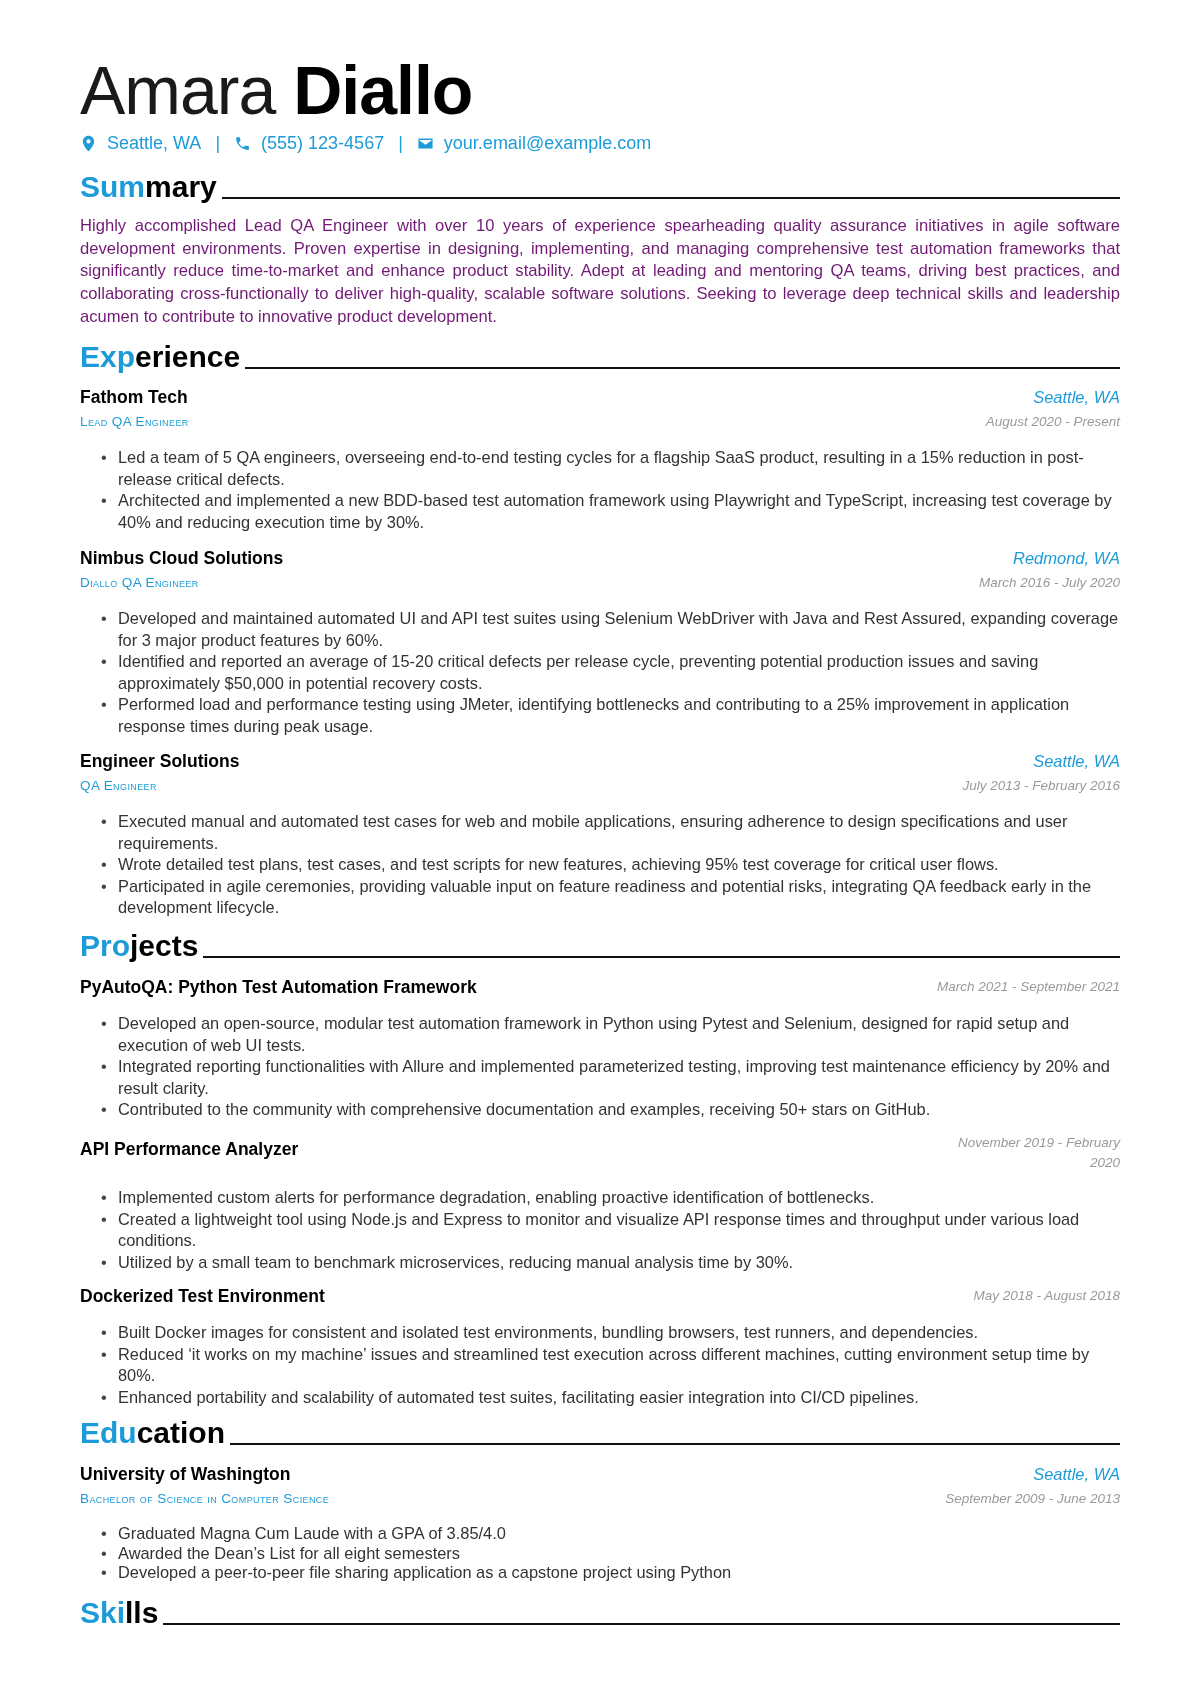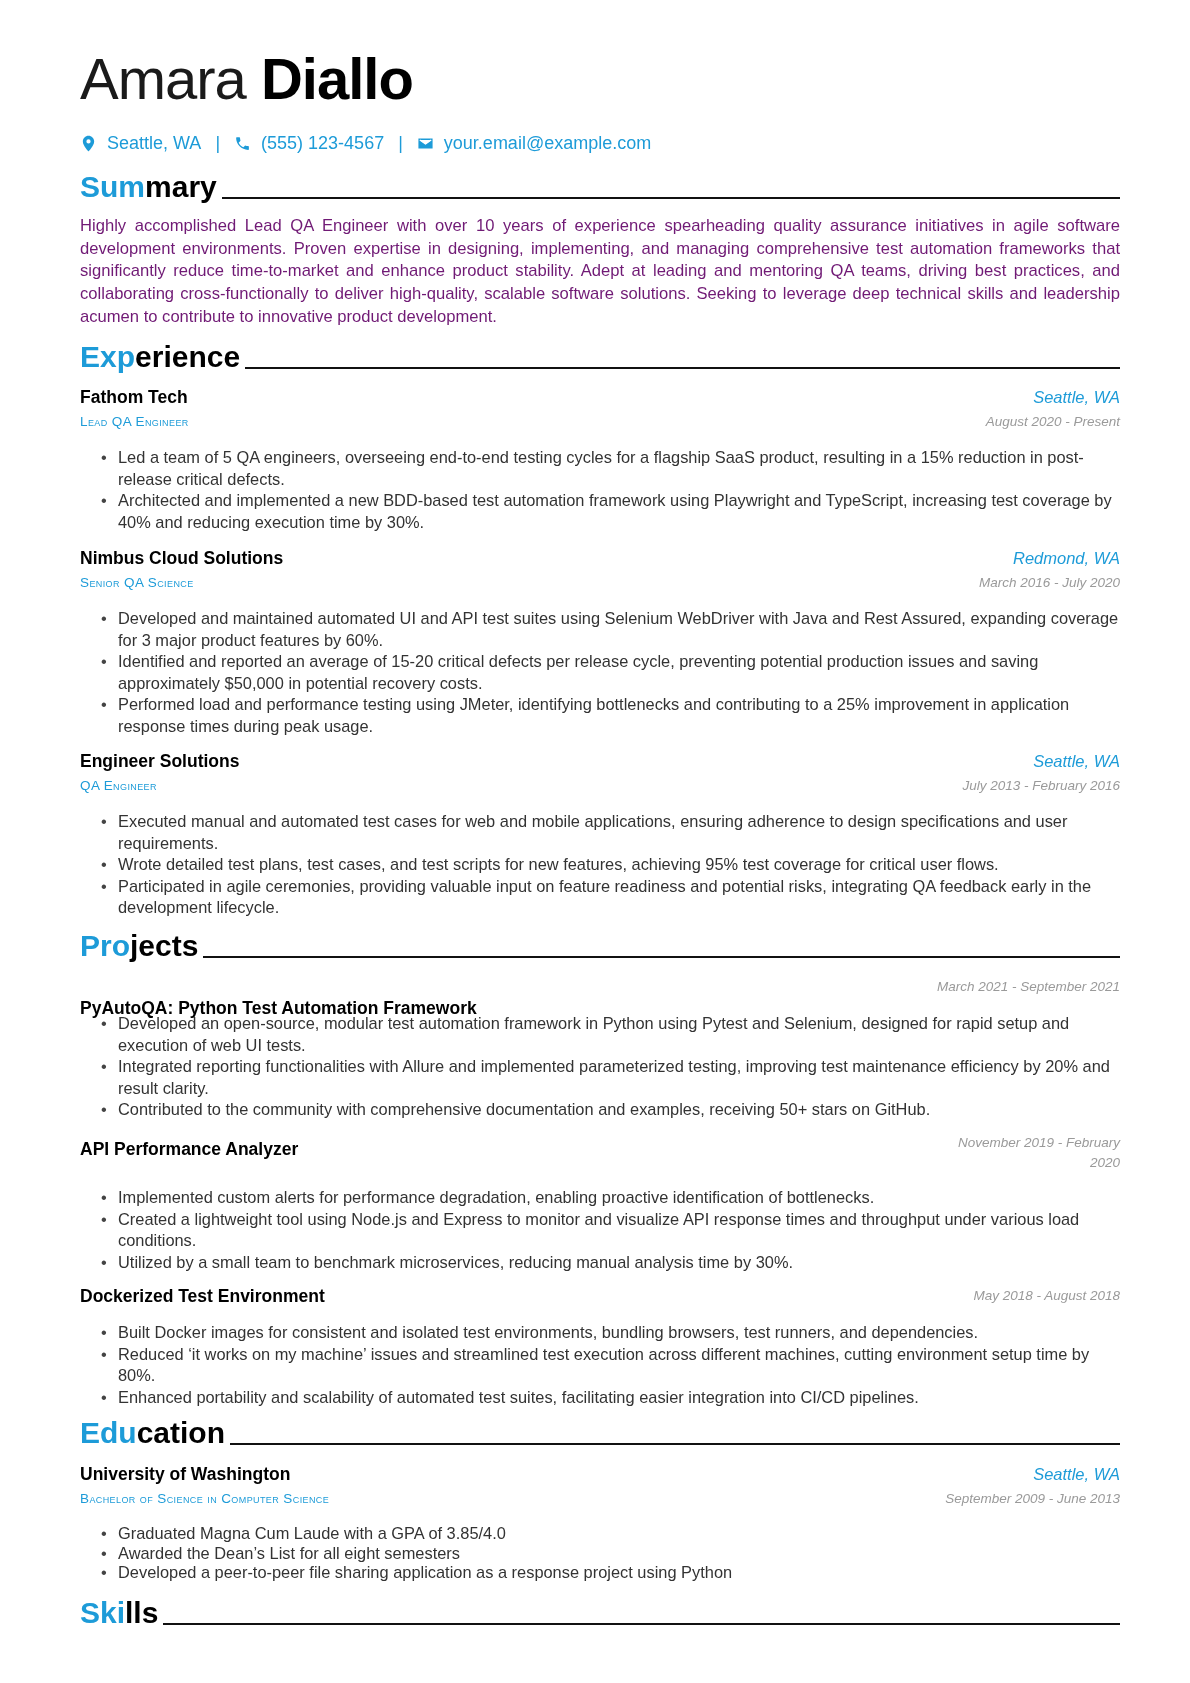--- a/index.html
+++ b/index.html
@@ -1,19 +1,19 @@
 <!DOCTYPE html>
 <html><head>
 <meta charset="utf-8">
 <style>
   html, body { margin: 0; padding: 0; background: #ffffff; }
   body { width: 1190px; height: 1683px; overflow: hidden; position: relative;
     font-family: "Liberation Sans", "DejaVu Sans", sans-serif; color: #222; }
   .page { position: absolute; left: 80px; top: 0; width: 1040px; }
-  .name { position: absolute; top: 39px; left: 0; font-size: 58px; line-height: 80px; letter-spacing: -1px; white-space: nowrap; }
+  .name { position: absolute; top: 50px; left: 0; font-size: 68px; line-height: 80px; letter-spacing: -1px; white-space: nowrap; }
   .name .first { font-weight: 300; color: #1a1a1a; }
   .name .last { font-weight: 700; color: #000; }
   .contact { position: absolute; top: 133px; left: 0; font-size: 18px; color: #1d9bd8; display: flex; align-items: center; white-space: nowrap; }
   .contact .item { display: flex; align-items: center; }
   .contact svg { width: 17px; height: 17px; margin-right: 10px; fill: #1d9bd8; }
   .contact .sep { margin: 0 14px; color: #1d9bd8; }
   .section-head { position: absolute; left: 0; width: 1040px; display: flex; align-items: flex-end; }
   .section-head .title { font-size: 30px; font-weight: 700; color: #000; white-space: nowrap; line-height: 34px; }
   .section-head .title .accent { color: #1d9bd8; }
   .section-head .rule { flex: 1; border-bottom: 2.5px solid #111; margin-left: 5px; margin-bottom: 5px; }
@@ -77,21 +77,21 @@
   <div class="entry-loc" style="top:388px;">Seattle, WA</div>
   <div class="entry-sub" style="top:414px;">Lead QA Engineer</div>
   <div class="entry-date" style="top:414px;">August 2020 - Present</div>
   <ul class="bullets" style="top:447px;">
     <li>Led a team of 5 QA engineers, overseeing end-to-end testing cycles for a flagship SaaS product, resulting in a 15% reduction in post-release critical defects.</li>
     <li>Architected and implemented a new BDD-based test automation framework using Playwright and TypeScript, increasing test coverage by 40% and reducing execution time by 30%.</li>
   </ul>
 
   <div class="entry-title" style="top:548px;">Nimbus Cloud Solutions</div>
   <div class="entry-loc" style="top:549px;">Redmond, WA</div>
-  <div class="entry-sub" style="top:575px;">Senior QA Science</div>
+  <div class="entry-sub" style="top:575px;">Diallo QA Engineer</div>
   <div class="entry-date" style="top:575px;">March 2016 - July 2020</div>
   <ul class="bullets" style="top:608px;">
     <li>Developed and maintained automated UI and API test suites using Selenium WebDriver with Java and Rest Assured, expanding coverage for 3 major product features by 60%.</li>
     <li>Identified and reported an average of 15-20 critical defects per release cycle, preventing potential production issues and saving approximately $50,000 in potential recovery costs.</li>
     <li>Performed load and performance testing using JMeter, identifying bottlenecks and contributing to a 25% improvement in application response times during peak usage.</li>
   </ul>
 
   <div class="entry-title" style="top:751px;">Engineer Solutions</div>
   <div class="entry-loc" style="top:752px;">Seattle, WA</div>
   <div class="entry-sub" style="top:778px;">QA Engineer</div>
@@ -100,21 +100,21 @@
     <li>Executed manual and automated test cases for web and mobile applications, ensuring adherence to design specifications and user requirements.</li>
     <li>Wrote detailed test plans, test cases, and test scripts for new features, achieving 95% test coverage for critical user flows.</li>
     <li>Participated in agile ceremonies, providing valuable input on feature readiness and potential risks, integrating QA feedback early in the development lifecycle.</li>
   </ul>
 
   <div class="section-head" style="top:929px;">
     <span class="title"><span class="accent">Pro</span><span>jects</span></span>
     <span class="rule"></span>
   </div>
 
-  <div class="entry-title" style="top:977px;margin-top:21px;">PyAutoQA: Python Test Automation Framework</div>
+  <div class="entry-title" style="top:977px;">PyAutoQA: Python Test Automation Framework</div>
   <div class="entry-date" style="top:979px;">March 2021 - September 2021</div>
   <ul class="bullets" style="top:1013px;">
     <li>Developed an open-source, modular test automation framework in Python using Pytest and Selenium, designed for rapid setup and execution of web UI tests.</li>
     <li>Integrated reporting functionalities with Allure and implemented parameterized testing, improving test maintenance efficiency by 20% and result clarity.</li>
     <li>Contributed to the community with comprehensive documentation and examples, receiving 50+ stars on GitHub.</li>
   </ul>
 
   <div class="entry-title" style="top:1096px;margin-top:43px;">API Performance Analyzer</div>
   <div class="entry-date wrap" style="top:1133px;">November 2019 - February 2020</div>
   <ul class="bullets" style="top:1187px;">
@@ -136,21 +136,21 @@
     <span class="rule"></span>
   </div>
 
   <div class="entry-title" style="top:1464px;">University of Washington</div>
   <div class="entry-loc" style="top:1465px;">Seattle, WA</div>
   <div class="entry-sub" style="top:1491px;">Bachelor of Science in Computer Science</div>
   <div class="entry-date" style="top:1491px;">September 2009 - June 2013</div>
   <ul class="bullets" style="top:1524px; line-height:19.5px;">
     <li>Graduated Magna Cum Laude with a GPA of 3.85/4.0</li>
     <li>Awarded the Dean’s List for all eight semesters</li>
-    <li>Developed a peer-to-peer file sharing application as a response project using Python</li>
+    <li>Developed a peer-to-peer file sharing application as a capstone project using Python</li>
   </ul>
 
   <div class="section-head" style="top:1596px;">
     <span class="title"><span class="accent">Ski</span><span>lls</span></span>
     <span class="rule"></span>
   </div>
 
 </div>
 
 </body></html>

